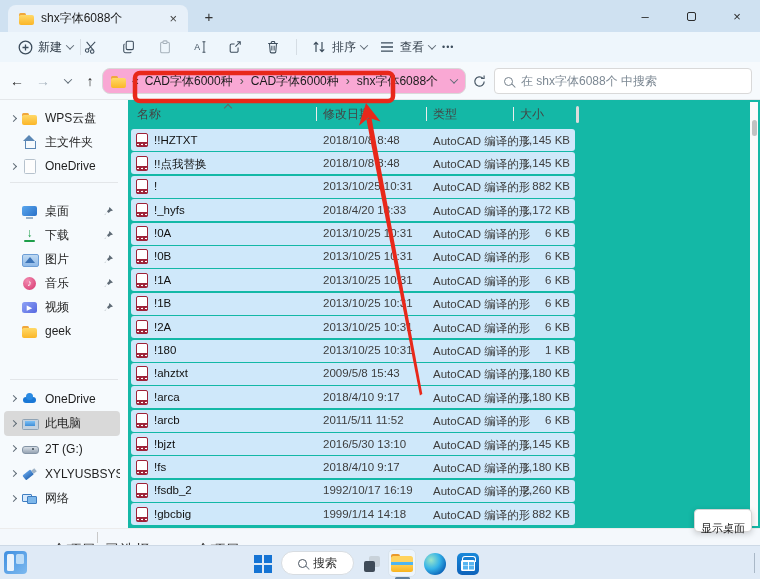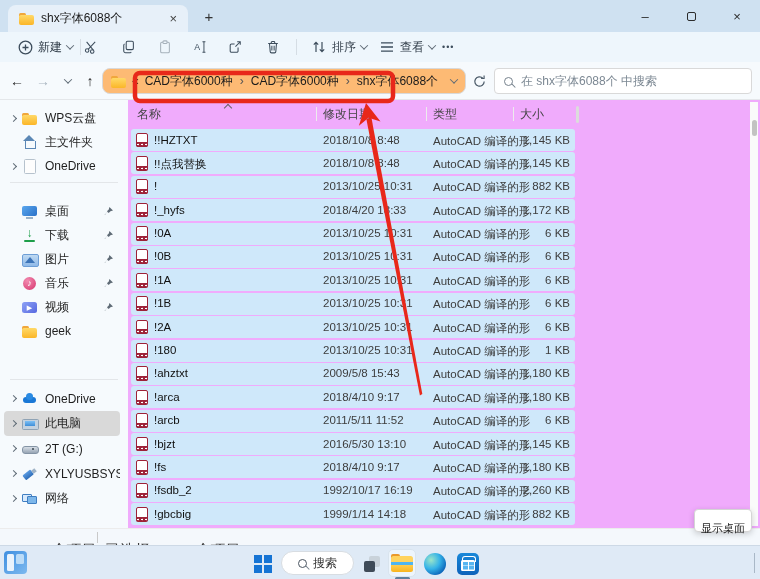--- a/index.html
+++ b/index.html
@@ -25,21 +25,21 @@
   #cmdbar { position:absolute; left:0; top:32px; width:760px; height:30px; background:#eef6fc; }
   .cbtn { position:absolute; top:2px; height:26px; display:flex; align-items:center; gap:5px; padding:0 8px; border-radius:4px; color:#2f3b47; font-size:12px; }
   .tico { display:block; }
   .chev-down { width:6px; height:6px; border-right:1.3px solid #5f6b76; border-bottom:1.3px solid #5f6b76; transform:rotate(45deg) translate(-1px,-1px); }
   .vsep { position:absolute; top:7px; width:1px; height:16px; background:#d5dde4; }
 
   
   #addrrow { position:absolute; left:0; top:62px; width:760px; height:38px; background:#f6fafd; border-bottom:1px solid #e4e7ea; }
   .navbtn { position:absolute; top:8px; width:22px; height:22px; display:flex; align-items:center; justify-content:center; font-size:14px; color:#1f1f1f; border-radius:4px; }
   .navbtn.disabled { color:#a9b5c0; }
-  #addressbox { position:absolute; left:102px; top:6px; width:364px; height:26px; background:#fdba74; border:1px solid #d9d9d9; border-radius:8px; display:flex; align-items:center; padding:0 8px; gap:6px; }
+  #addressbox { position:absolute; left:102px; top:6px; width:364px; height:26px; background:#f9a8d4; border:1px solid #d9d9d9; border-radius:8px; display:flex; align-items:center; padding:0 8px; gap:6px; }
   .crumb { font-size:12px; color:#1b1b1b; white-space:nowrap; }
   .crumb-sep { font-size:12px; color:#555; padding:0 1px; }
   #addr-chev { margin-left:auto; }
   #refreshbtn { position:absolute; left:468px; top:8px; width:22px; height:22px; display:flex; align-items:center; justify-content:center; }
   #searchbox { position:absolute; left:494px; top:6px; width:258px; height:26px; background:#fff; border:1px solid #d9d9d9; border-radius:4px; display:flex; align-items:center; padding:8px 9px; gap:8px; }
   #searchbox input { border:0; outline:0; flex:1; font-size:12px; font-family:inherit; color:#333; background:transparent; }
   #searchbox input::placeholder { color:#7c8893; }
   .mag { width:9px; height:9px; border:1.4px solid #76828d; border-radius:50%; position:relative; flex:0 0 9px; }
   .mag::after { content:""; position:absolute; width:4.5px; height:1.4px; background:#76828d; transform:rotate(45deg); right:-3.6px; bottom:-1.5px; }
 
@@ -78,21 +78,21 @@
   .ic-pc::before { content:""; position:absolute; left:0; top:2.5px; width:15px; height:9.5px; border-radius:1.5px; background:#c3d2e0; border:1px solid #8fa3b5; }
   .ic-pc::after { content:""; position:absolute; left:2.5px; top:4.5px; width:10px; height:5.5px; background:linear-gradient(#7cc0f5,#3e8ed8); }
   .ic-drive::before { content:""; position:absolute; left:0; top:4.5px; width:15px; height:6px; border-radius:3px; background:linear-gradient(#d6dee6,#97a5b4); border:0.5px solid #8494a5; }
   .ic-drive::after { content:""; position:absolute; right:3px; top:6.8px; width:2px; height:2px; border-radius:50%; background:#3c4852; }
   .ic-usb::before { content:""; position:absolute; left:0.5px; top:5.5px; width:10px; height:5.5px; border-radius:1px; background:linear-gradient(#5a9ae0,#2e6db8); transform:rotate(-38deg); }
   .ic-usb::after { content:""; position:absolute; right:1.5px; top:2.5px; width:4px; height:4px; background:#9fb3c6; transform:rotate(-38deg); }
   .ic-network::before { content:""; position:absolute; left:0; top:3px; width:8px; height:6px; border:1.2px solid #3f7ec2; border-radius:1px; background:#d8eafc; }
   .ic-network::after { content:""; position:absolute; right:0; bottom:2px; width:8px; height:6px; border:1.2px solid #3f7ec2; border-radius:1px; background:#7db7ea; }
 
   
-  #filearea { position:absolute; left:128px; top:100px; width:632px; height:428px; background:#f0abfc; }
+  #filearea { position:absolute; left:128px; top:100px; width:632px; height:428px; background:#14b8a6; }
   .hcell { position:absolute; top:6px; font-size:12px; color:#444; }
   .sort-caret { position:absolute; left:97px; top:5px; width:6px; height:6px; border-left:1.3px solid #666; border-top:1.3px solid #666; transform:rotate(45deg); }
   .hsep { position:absolute; top:7px; width:1px; height:14px; background:#ececec; }
   #hgrip { position:absolute; left:448px; top:6px; width:3px; height:17px; background:#dcdcdc; border-radius:2px; }
   #rows { position:absolute; left:3px; top:29px; width:444px; display:flex; flex-direction:column; gap:1.4px; }
   .frow { position:relative; height:22px; background:#cfe8fa; border-radius:3px; }
   .frow span { position:absolute; top:4.5px; font-size:11.5px; white-space:nowrap; }
   .shx-icon { position:absolute; left:5px; top:3.5px; width:12px; height:14.5px; border:1.3px solid #9e2238; border-radius:2px; background:#fff; }
   .shx-icon::after { content:""; position:absolute; left:-1.3px; right:-1.3px; bottom:-1.3px; height:5px; border-radius:0 0 2px 2px; background-color:#9e2238; background-image:radial-gradient(circle at 2.2px 2.5px,#fff 0.7px,transparent 1.1px); background-size:4px 5px; background-repeat:repeat-x; }
   .rn { left:23px; color:#101010; }

